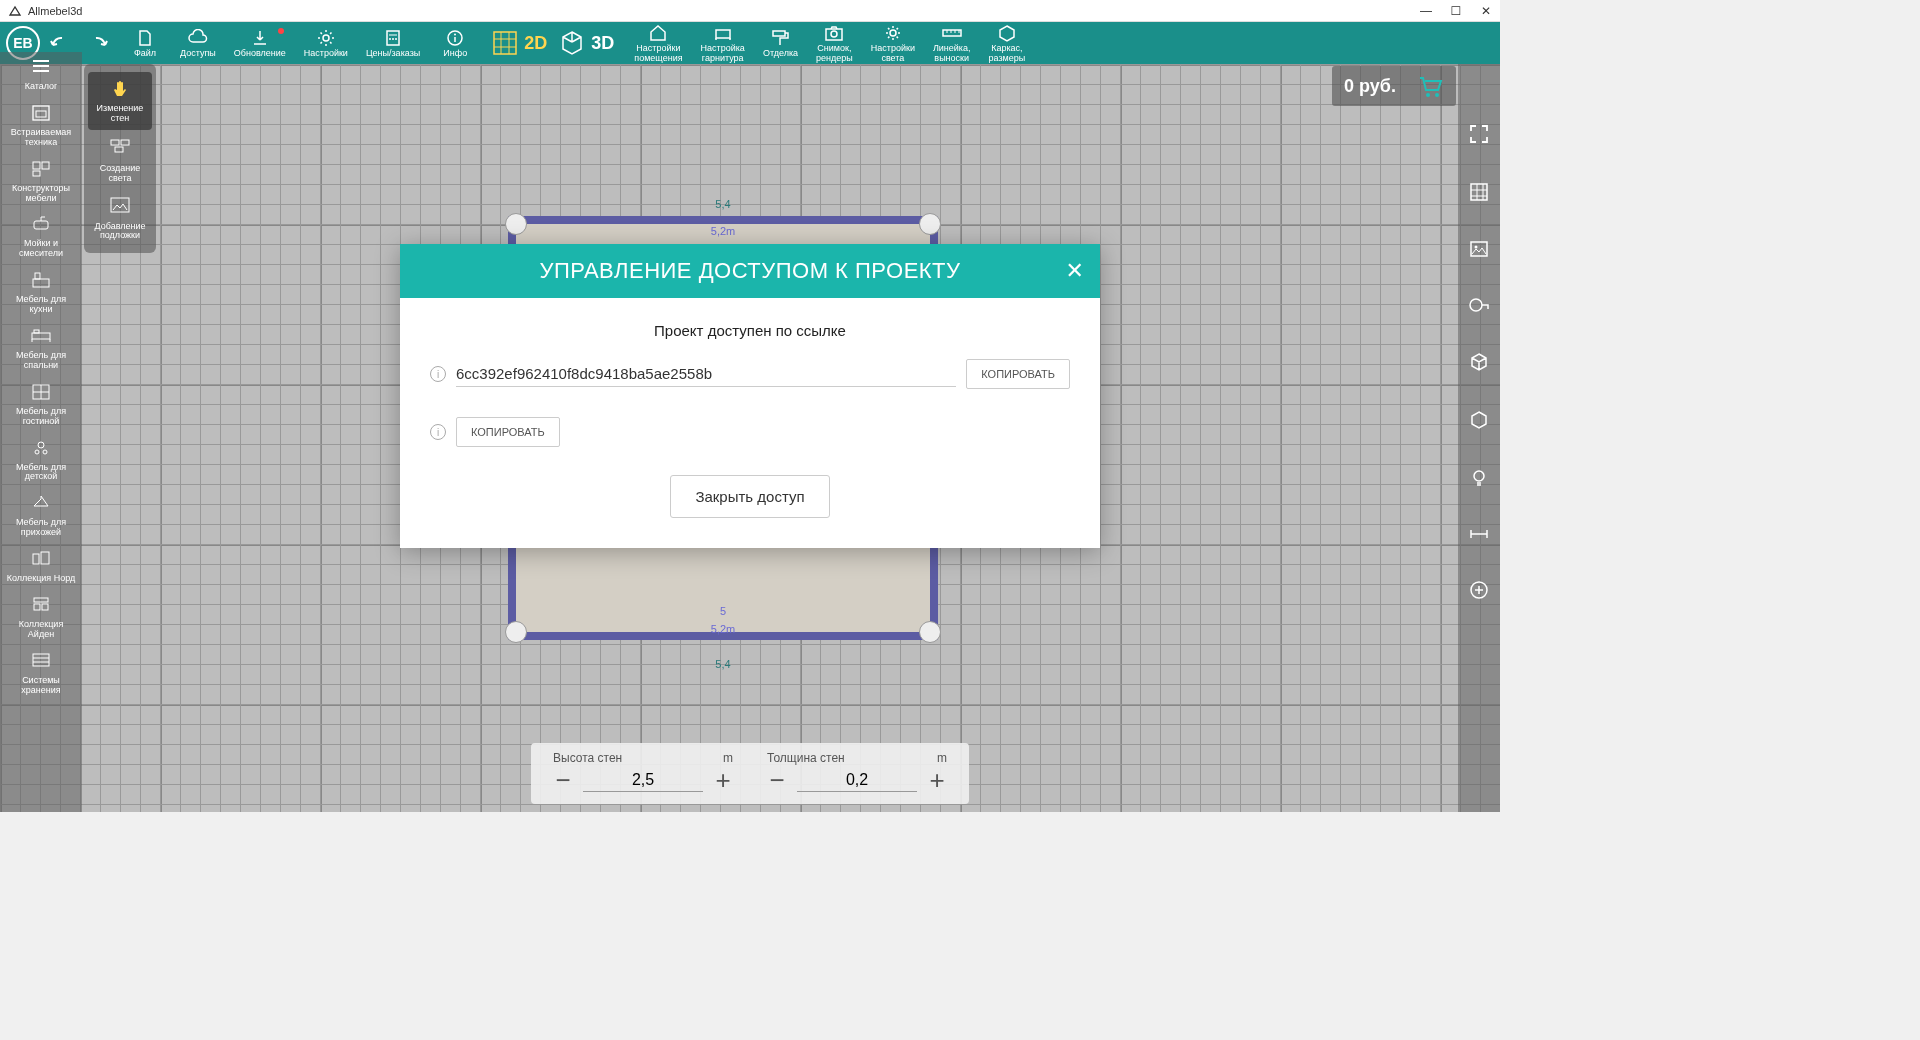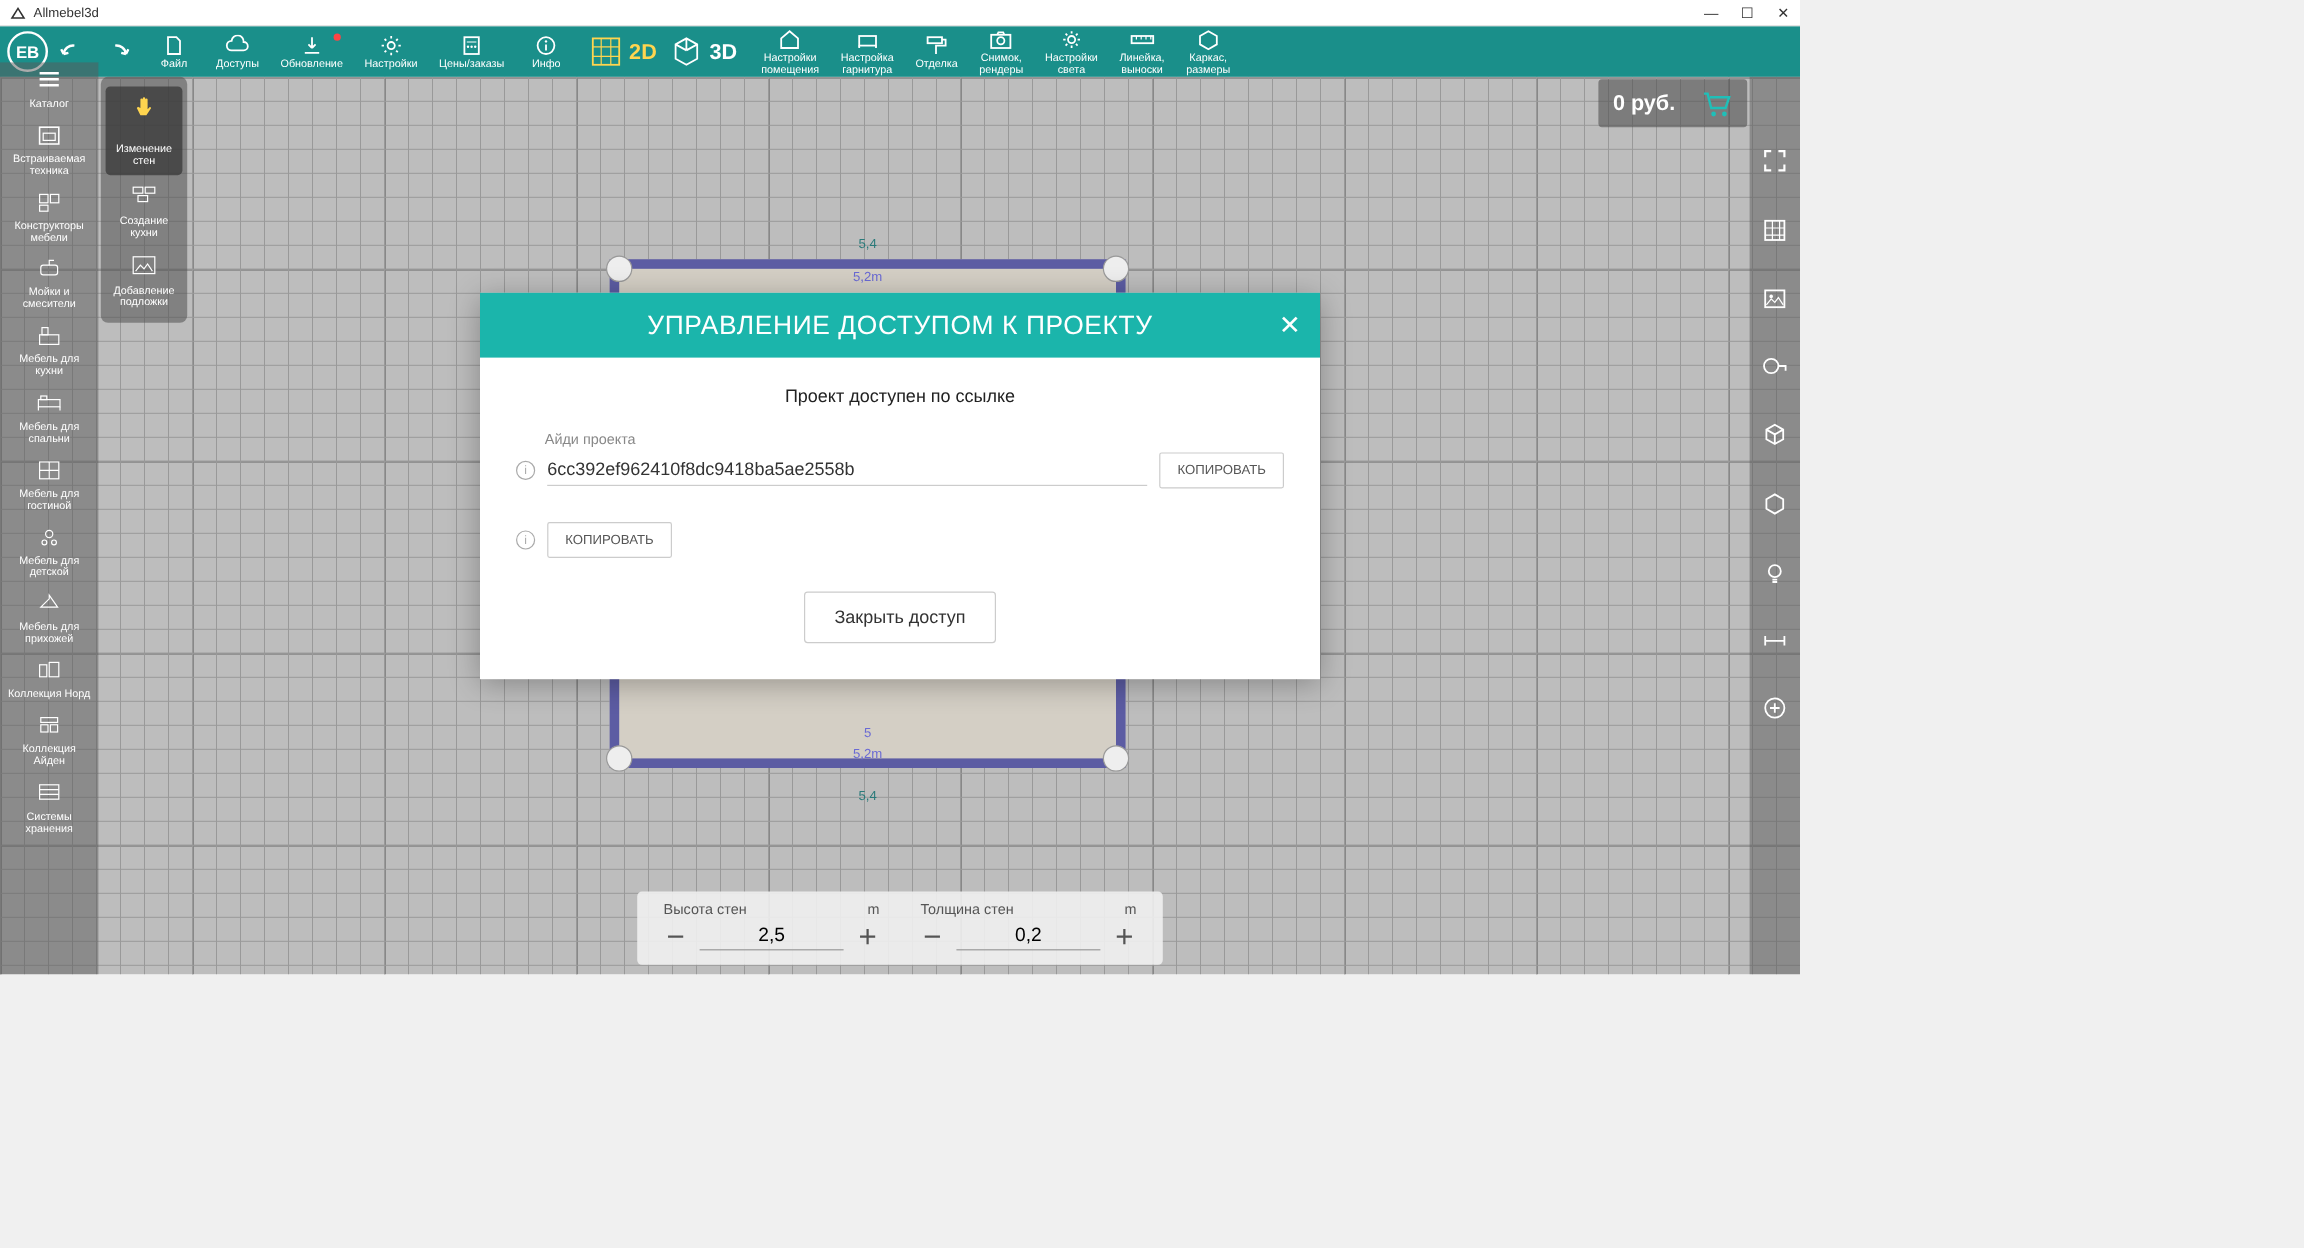--- a/index.html
+++ b/index.html
@@ -29,21 +29,21 @@
 
 
 .left-sidebar { position: absolute; left: 0; top: 52px; width: 82px; bottom: 0; background: rgba(90,90,90,0.5); display: flex; flex-direction: column; }
 .ls-item { display: flex; flex-direction: column; align-items: center; justify-content: center; padding: 6px 2px; cursor: pointer; color: #fff; text-align: center; }
 .ls-item .icon { height: 22px; margin-bottom: 2px; }
 .ls-item .label { font-size: 9px; line-height: 1.1; white-space: pre-line; }
 
 
 .left-sidebar2 { position: absolute; left: 84px; top: 64px; width: 72px; background: rgba(80,80,80,0.55); border-radius: 6px; padding: 6px 0; }
 .ls2-item { display: flex; flex-direction: column; align-items: center; padding: 6px 2px; cursor: pointer; color: #fff; text-align: center; }
-.ls2-item.active { background: rgba(60,60,60,0.8); border-radius: 4px; margin: 2px 4px; gap: 16px; }
+.ls2-item.active { background: rgba(60,60,60,0.8); border-radius: 4px; margin: 2px 4px; }
 .ls2-item .icon { height: 24px; margin-bottom: 2px; color: #ffd54f; }
 .ls2-item .label { font-size: 9px; line-height: 1.1; white-space: pre-line; }
 
 
 .right-sidebar { position: absolute; right: 0; top: 64px; width: 42px; bottom: 0; background: rgba(90,90,90,0.5); display: flex; flex-direction: column; align-items: center; padding-top: 60px; gap: 38px; }
 .rs-item { color: #fff; cursor: pointer; }
 
 
 .price-cart { position: absolute; right: 44px; top: 66px; height: 40px; background: rgba(80,80,80,0.6); display: flex; align-items: center; padding: 0 12px; border-radius: 3px; gap: 20px; }
 .price-cart .price { color: #fff; font-size: 18px; font-weight: bold; }
@@ -436,21 +436,21 @@
     </div>
   <div class="ls2-item">
       <span class="icon" style="color:#fff">
         <svg width="22" height="18">
           <rect x="2" y="2" width="8" height="5" fill="none" stroke="#fff"></rect>
           <rect x="12" y="2" width="8" height="5" fill="none" stroke="#fff"></rect>
           <rect x="6" y="9" width="8" height="5" fill="none" stroke="#fff"></rect>
         </svg>
       </span>
       <span class="label">Создание
-кухни</span>
+света</span>
     </div>
   <div class="ls2-item">
       <span class="icon" style="color:#fff">
         <svg width="22" height="18">
           <rect x="2" y="2" width="18" height="14" fill="none" stroke="#fff"></rect>
           <path d="M4 14l4-5 3 3 3-4 4 6" fill="none" stroke="#fff"></path>
         </svg>
       </span>
       <span class="label">Добавление
 подложки</span>
@@ -556,21 +556,20 @@
 
 <div class="modal-overlay">
   <div class="modal">
     <div class="modal-header">
       <span class="mtitle">УПРАВЛЕНИЕ ДОСТУПОМ К ПРОЕКТУ</span>
       <span class="mclose">✕</span>
     </div>
     <div class="modal-body">
       <div class="subtitle">Проект доступен по ссылке</div>
       <div class="field-block">
-        <div class="field-label">Айди проекта</div>
         <div class="field-row">
           <span class="info-icon">i</span>
           <span class="field-value">6cc392ef962410f8dc9418ba5ae2558b</span>
           <button class="copy-btn">КОПИРОВАТЬ</button>
         </div>
       </div>
       <div class="field-block">
         <div class="field-row">
           <span class="info-icon">i</span>
           <button class="copy-btn">КОПИРОВАТЬ</button>

